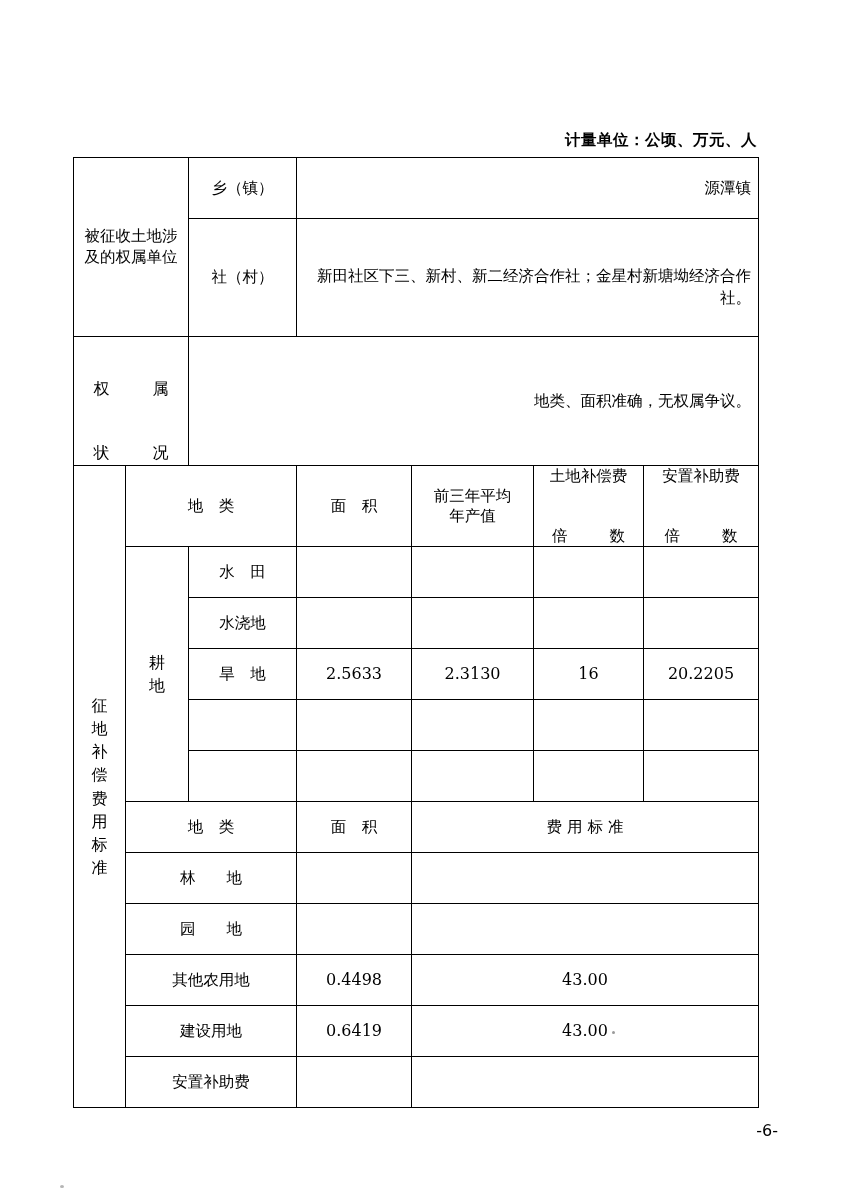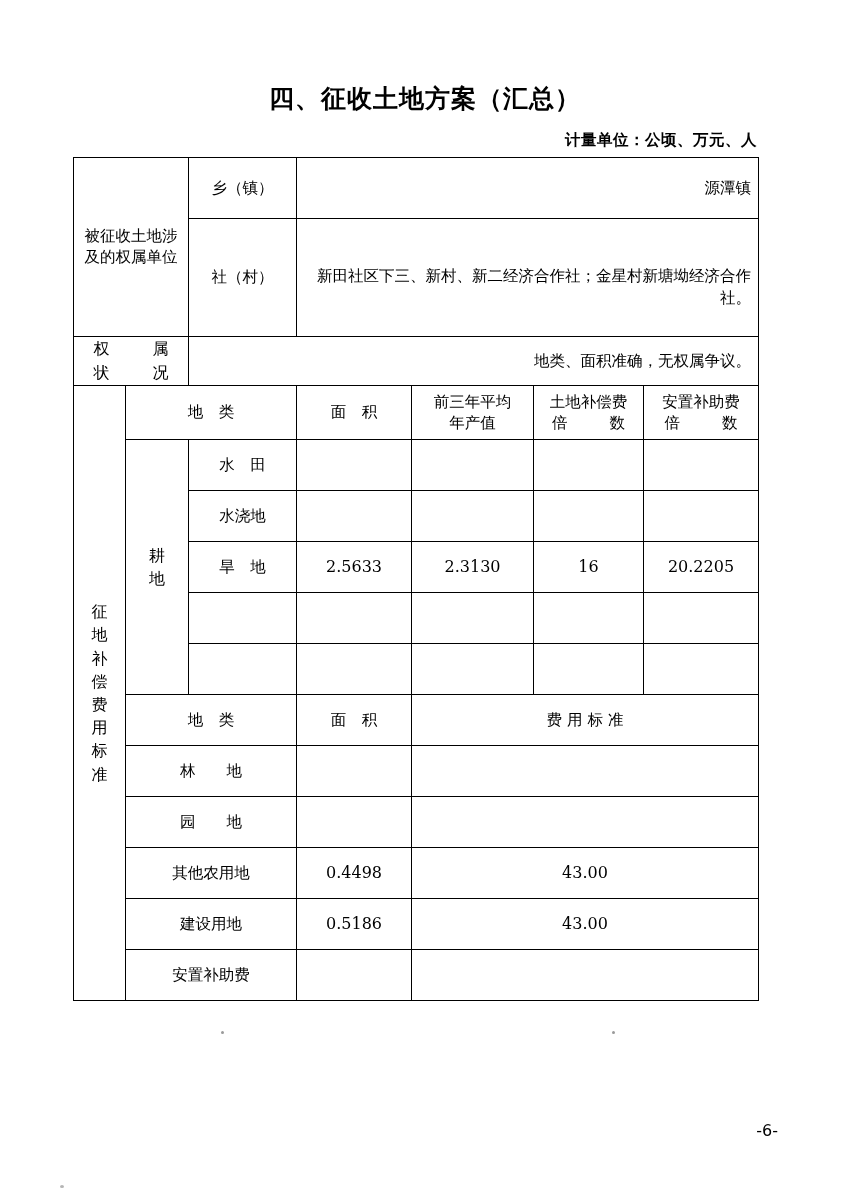--- a/index.html
+++ b/index.html
@@ -93,21 +93,21 @@
     text-align: center;
   }
 
   .left-text {
     text-align: right;
     padding: 4px 7px;
     display: block;
     line-height: 1.45;
   }
 
-  .spaced2 { letter-spacing: 0.85em; padding-left: 0.85em; }
+  .spaced2 { letter-spacing: 0.85em; padding-left: 0.85em; margin-top: 40px; }
 
   .hdr { font-size: 15.5px; line-height: 1.3; }
 
   .num { font-family: "DejaVu Serif", "Liberation Serif", serif; font-size: 16px; }
 
   
   .page-no {
     position: absolute;
     right: 72px;
     bottom: 58px;
@@ -123,21 +123,20 @@
   }
   .s1 { left: 221px; top: 1031px; width: 3px; height: 3px; }
   .s2 { left: 612px; top: 1031px; width: 3px; height: 3px; }
   .s3 { left: 60px;  top: 1185px; width: 4px; height: 3px; background:#b5b5b5; }
 </style>
 </head>
 <body>
 
 <div class="page">
 
-  <div class="doc-title">四、征收土地方案（汇总）</div>
   <div class="unit-line">计量单位：公顷、万元、人</div>
 
   <div class="tbl-wrap">
     <table class="main">
       <colgroup>
         <col style="width:52px">
         <col style="width:63px">
         <col style="width:108px">
         <col style="width:115px">
         <col style="width:122px">
@@ -291,21 +290,21 @@
             <span>其他农用地</span>
           </td>
           <td><span class="num">0.4498</span></td>
           <td colspan="3"><span class="num">43.00</span></td>
         </tr>
 
         <tr>
           <td colspan="2" style="height:50px">
             <span>建设用地</span>
           </td>
-          <td><span class="num">0.5186</span></td>
+          <td><span class="num">0.6419</span></td>
           <td colspan="3"><span class="num">43.00</span></td>
         </tr>
 
         <tr>
           <td colspan="2" style="height:50px">
             <span>安置补助费</span>
           </td>
           <td><span class="num"></span></td>
           <td colspan="3"><span class="num"></span></td>
         </tr>

